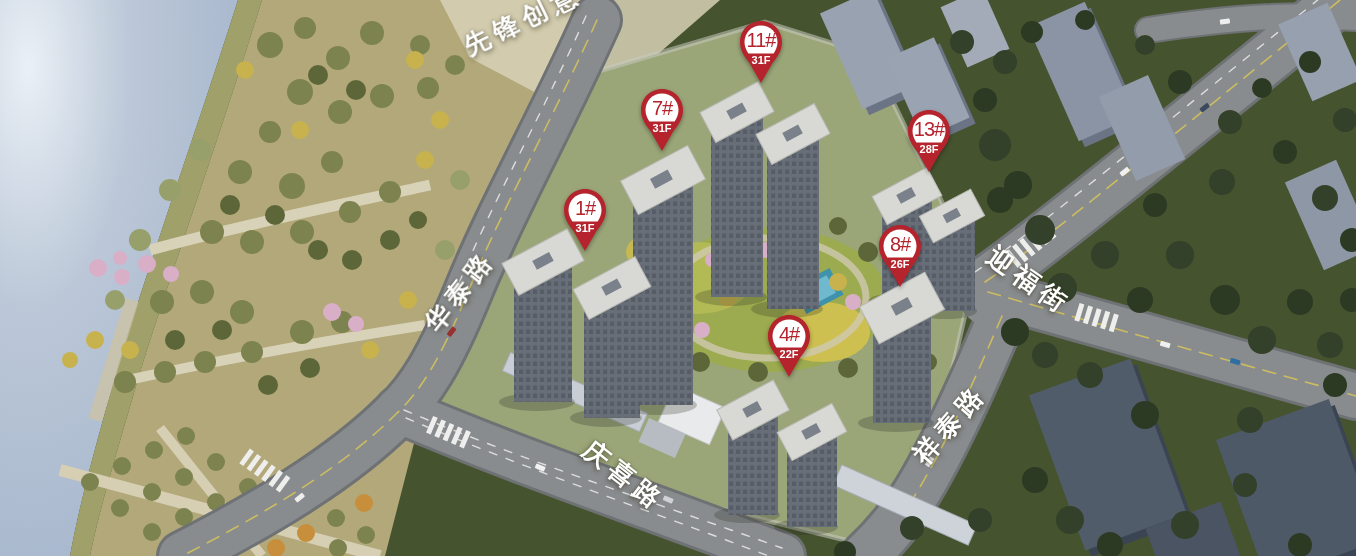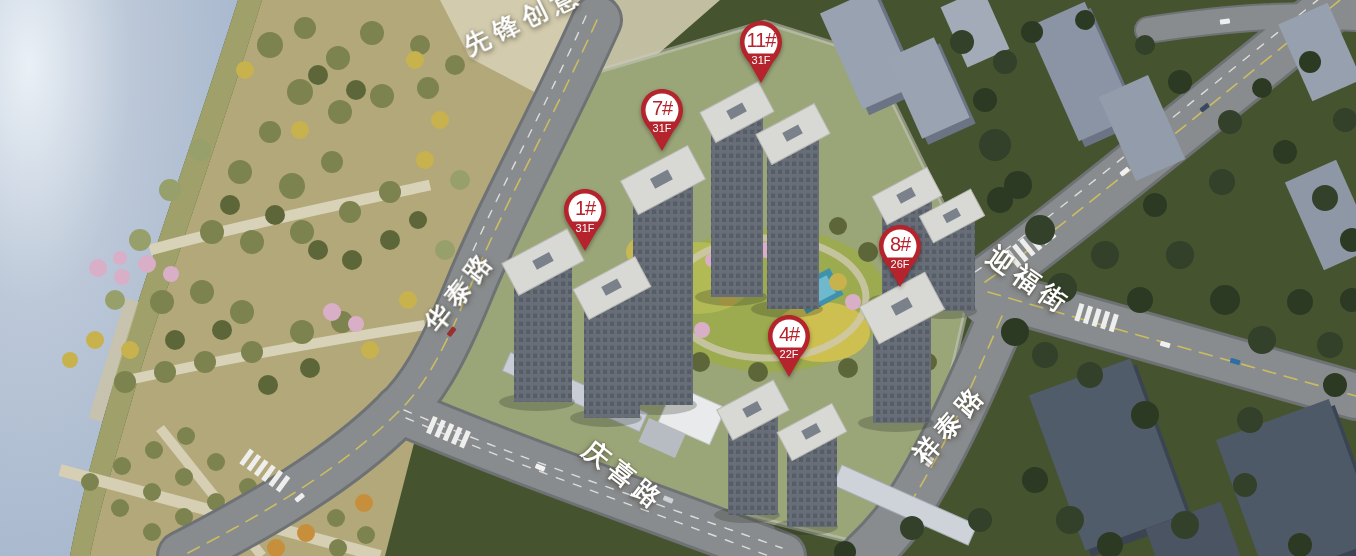--- a/index.html
+++ b/index.html
@@ -13,21 +13,21 @@
   .street{position:absolute;color:#fff;font-size:26px;font-weight:700;letter-spacing:6px;
           white-space:nowrap;transform:translate(-50%,-50%) rotate(var(--r));
           text-shadow:0 2px 5px rgba(50,45,25,.6), 0 0 2px rgba(60,60,40,.5);}
   
   .pin{position:absolute;width:52px;height:70px;cursor:pointer;
        filter:drop-shadow(0 2px 2px rgba(0,0,0,.35));}
   .pin svg{position:absolute;left:0;top:0;}
   .pin-num{position:absolute;left:0;top:11px;width:52px;text-align:center;
            color:#b5232c;font-size:20px;font-weight:400;letter-spacing:-1px;line-height:20px;}
   .pin-floor{position:absolute;left:0;top:35px;width:52px;text-align:center;
-             color:#fff;font-size:11px;font-weight:400;line-height:12px;}
+             color:#fff;font-size:11px;font-weight:700;line-height:12px;}
 </style>
 </head>
 <body>
 
 <div id="stage">
 
 <svg id="bg" width="1356" height="556" viewBox="0 0 1356 556">
   <defs>
     <radialGradient id="wg" cx="12%" cy="12%" r="95%">
       <stop offset="0" stop-color="#eaf0f6"></stop>
@@ -438,20 +438,28 @@
 
 <div class="pin" style="left:636px;top:87px">
   <svg viewBox="0 0 52 70" width="52" height="70">
     <path d="M26 2 C14.3 2 5 11.3 5 23 C5 31 9 37.5 14.5 44 L26 64 L37.5 44 C43 37.5 47 31 47 23 C47 11.3 37.7 2 26 2 Z" fill="#b5232c"></path>
     <path d="M26 6.5 C16.8 6.5 9.5 13.8 9.5 23 C9.5 27.2 11 31 13.4 34.5 L38.6 34.5 C41 31 42.5 27.2 42.5 23 C42.5 13.8 35.2 6.5 26 6.5 Z" fill="#ffffff"></path>
   </svg>
   <div class="pin-num">7#</div>
   <div class="pin-floor">31F</div>
 </div>
 
+<div class="pin" style="left:903px;top:108px">
+  <svg viewBox="0 0 52 70" width="52" height="70">
+    <path d="M26 2 C14.3 2 5 11.3 5 23 C5 31 9 37.5 14.5 44 L26 64 L37.5 44 C43 37.5 47 31 47 23 C47 11.3 37.7 2 26 2 Z" fill="#b5232c"></path>
+    <path d="M26 6.5 C16.8 6.5 9.5 13.8 9.5 23 C9.5 27.2 11 31 13.4 34.5 L38.6 34.5 C41 31 42.5 27.2 42.5 23 C42.5 13.8 35.2 6.5 26 6.5 Z" fill="#ffffff"></path>
+  </svg>
+  <div class="pin-num">13#</div>
+  <div class="pin-floor">28F</div>
+</div>
 
 <div class="pin" style="left:559px;top:187px">
   <svg viewBox="0 0 52 70" width="52" height="70">
     <path d="M26 2 C14.3 2 5 11.3 5 23 C5 31 9 37.5 14.5 44 L26 64 L37.5 44 C43 37.5 47 31 47 23 C47 11.3 37.7 2 26 2 Z" fill="#b5232c"></path>
     <path d="M26 6.5 C16.8 6.5 9.5 13.8 9.5 23 C9.5 27.2 11 31 13.4 34.5 L38.6 34.5 C41 31 42.5 27.2 42.5 23 C42.5 13.8 35.2 6.5 26 6.5 Z" fill="#ffffff"></path>
   </svg>
   <div class="pin-num">1#</div>
   <div class="pin-floor">31F</div>
 </div>
 

